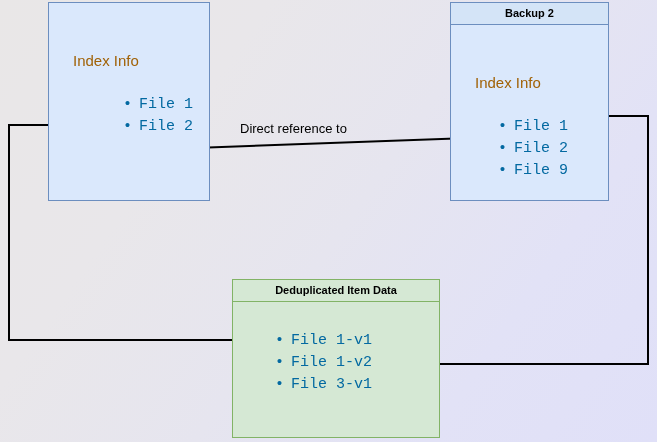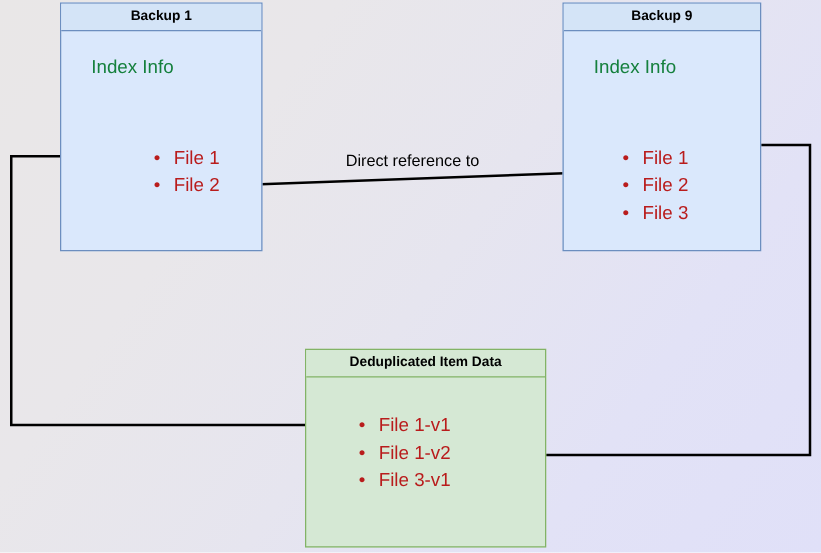--- a/index.html
+++ b/index.html
@@ -76,57 +76,58 @@
   }
   .node.green .node-body {
     background: transparent;
   }
 
   
 
   .index-label {
     position: absolute;
     left: 24px;
-    top: 20px;
+    top: 49px;
     font-size: 15px;
-    color: #15803d;
+    color: #a16207;
     white-space: nowrap;
   }
 
   ul.file-list {
     position: absolute;
     margin: 0;
     padding: 0;
     list-style: none;
   }
   ul.file-list li {
     position: relative;
     font-size: 15px;
     line-height: 22px;
-    color: #b91c1c;
+    color: #0369a1;
     padding-left: 16px;
     white-space: nowrap;
+    font-family: Liberation Mono, monospace;
   }
   ul.file-list li::before {
     content: "\2022";
     position: absolute;
     left: 0;
     top: 0;
     font-size: 15px;
     line-height: 22px;
   }
 
   
   #center-note {
     position: absolute;
     z-index: 4;
     left: 240px;
     top: 120px;
     width: 180px;
-    text-align: center;
+    text-align: left;
     font-size: 13px;
     line-height: 17px;
     color: #000;
   }
   #center-note div { white-space: nowrap; }
 </style>
 </head>
 <body>
 
 <div id="canvas">
@@ -153,43 +154,42 @@
       <path d="M 387,364 L 399,359.5 L 396,364 L 399,368.5 Z" fill="#000000"></path>
     </g>
 
     <g>
       <path d="M 497,137 L 167,149" fill="none" stroke="#000000" stroke-width="2"></path>
       <path d="M 166,149.2 L 179.5,143.2 L 176.2,149 L 180.3,154.2 Z" fill="#000000"></path>
     </g>
   </svg>
 
   <div class="node blue" style="left:48px; top:2px; width:162px; height:199px;">
-    <div class="node-header">Backup 1</div>
     <div class="node-body">
       <div class="index-label">Index Info</div>
       <ul class="file-list" style="left:74px; top:91px;">
         <li>File 1</li>
         <li>File 2</li>
       </ul>
     </div>
   </div>
 
   <div class="node blue" style="left:450px; top:2px; width:159px; height:199px;">
-    <div class="node-header">Backup 9</div>
+    <div class="node-header">Backup 2</div>
     <div class="node-body">
       <div class="index-label">Index Info</div>
       <ul class="file-list" style="left:47px; top:91px;">
         <li>File 1</li>
         <li>File 2</li>
-        <li>File 3</li>
+        <li>File 9</li>
       </ul>
     </div>
   </div>
 
-  <div class="node green" style="left:244px; top:279px; width:193px; height:159px;">
+  <div class="node green" style="left:232px; top:279px; width:208px; height:159px;">
     <div class="node-header">Deduplicated Item Data</div>
     <div class="node-body">
       <ul class="file-list" style="left:42px; top:28px;text-align:center;">
         <li>File 1-v1</li>
         <li>File 1-v2</li>
         <li>File 3-v1</li>
       </ul>
     </div>
   </div>
 

